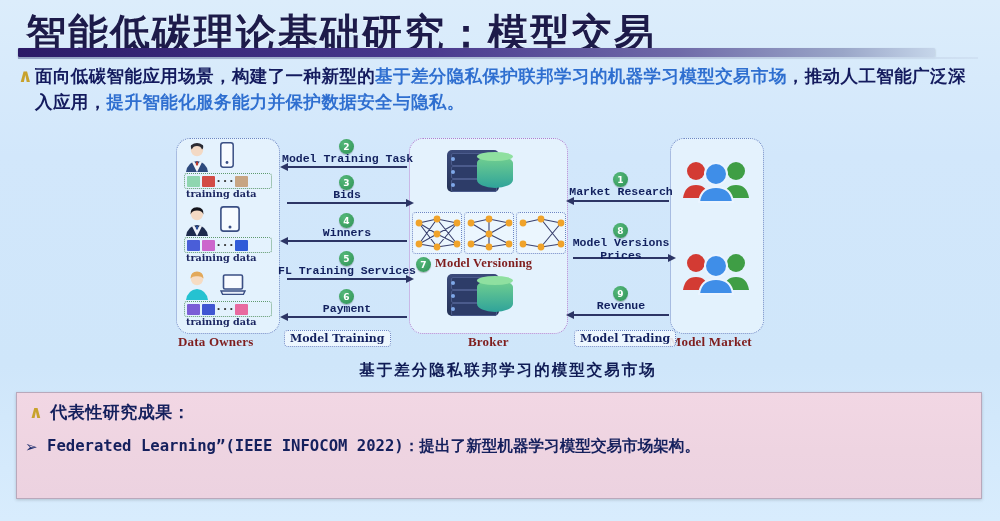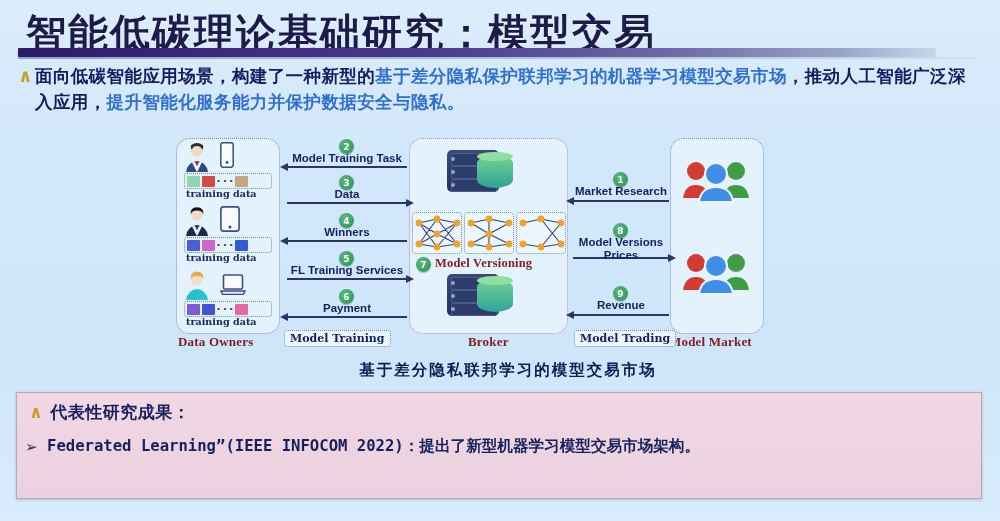--- a/index.html
+++ b/index.html
@@ -89,21 +89,21 @@
   
   .arrow{position:absolute;height:2px;background:#2c3565;}
   .arrow::after{
     content:"";position:absolute;top:-3.5px;width:0;height:0;
     border-top:4.5px solid transparent;border-bottom:4.5px solid transparent;
   }
   .arrow.right::after{right:-7px;border-left:8px solid #2c3565;}
   .arrow.left::after{left:-7px;border-right:8px solid #2c3565;}
   .arrow-label{
     position:absolute;text-align:center;
-    font-family:Liberation Sans, sans-serif;
+    font-family:Liberation Mono, monospace;
     font-size:11.5px;font-weight:700;color:#12205e;white-space:nowrap;
   }
   .badge{
     position:absolute;width:15px;height:15px;border-radius:50%;
     background:radial-gradient(circle at 35% 30%,#55b87a,#2f9255);
     color:#fff;font-family:"DejaVu Sans",sans-serif;font-size:9px;font-weight:700;
     display:flex;align-items:center;justify-content:center;
     box-shadow:0 1px 1px rgba(0,0,0,.25);
   }
 
@@ -336,21 +336,21 @@
 
     <div class="tag" style="left:112px;top:194px;">Model Training</div>
     <div class="tag" style="left:402px;top:194px;">Model Trading</div>
 
     <div class="arrow left" style="left:115px;top:30px;width:120px;"></div>
     <div class="badge" style="left:167px;top:3px;">2</div>
     <div class="arrow-label" style="left:110px;top:16px;width:130px;">Model Training Task</div>
 
     <div class="arrow right" style="left:115px;top:66px;width:120px;"></div>
     <div class="badge" style="left:167px;top:39px;">3</div>
-    <div class="arrow-label" style="left:110px;top:52px;width:130px;">Data</div>
+    <div class="arrow-label" style="left:110px;top:52px;width:130px;">Bids</div>
 
     <div class="arrow left" style="left:115px;top:104px;width:120px;"></div>
     <div class="badge" style="left:167px;top:77px;">4</div>
     <div class="arrow-label" style="left:110px;top:90px;width:130px;">Winners</div>
 
     <div class="arrow right" style="left:115px;top:142px;width:120px;"></div>
     <div class="badge" style="left:167px;top:115px;">5</div>
     <div class="arrow-label" style="left:100px;top:128px;width:150px;">FL Training Services</div>
 
     <div class="arrow left" style="left:115px;top:180px;width:120px;"></div>

